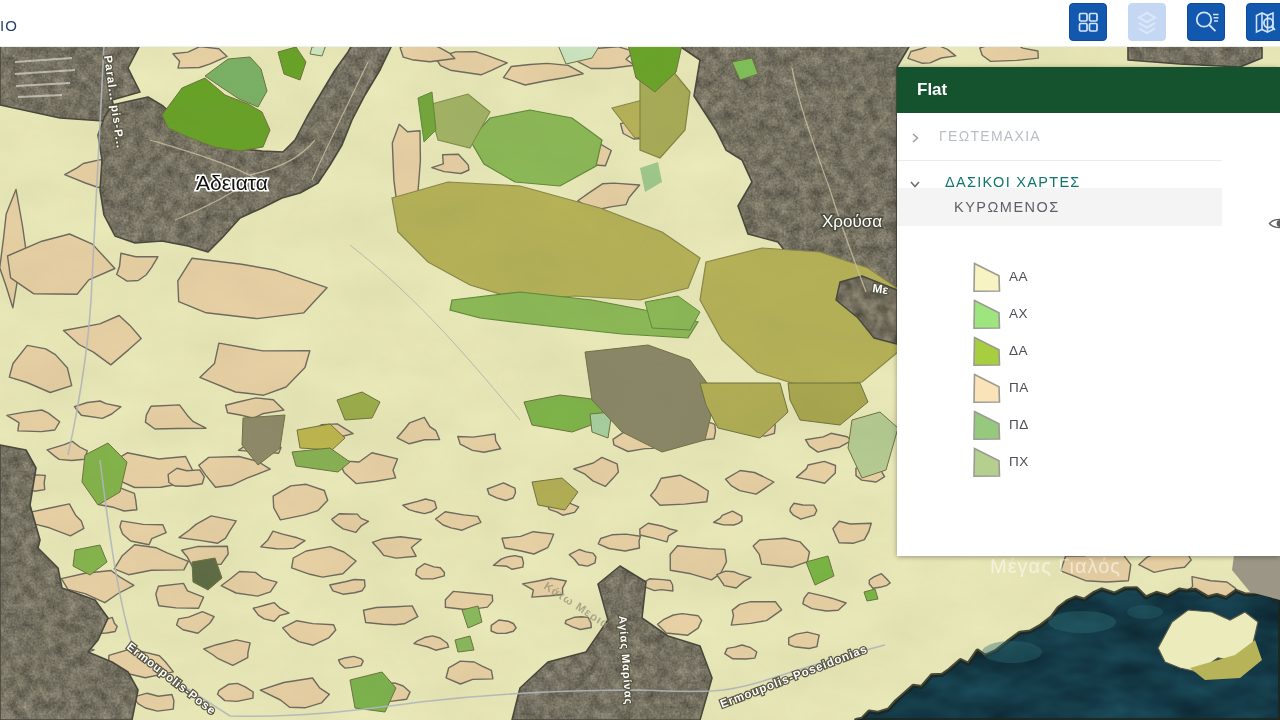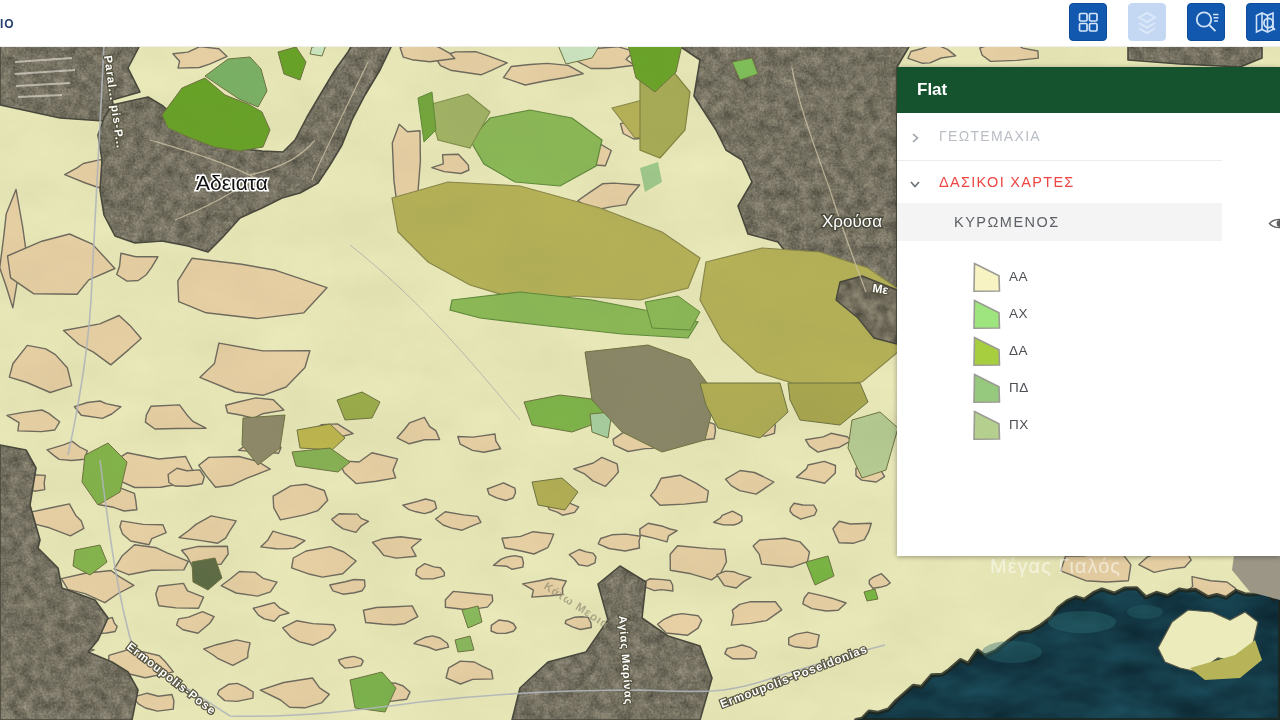--- a/index.html
+++ b/index.html
@@ -1,37 +1,37 @@
 <!DOCTYPE html>
 <html><head><meta charset="utf-8">
 <style>
 html,body{margin:0;padding:0;width:1280px;height:720px;overflow:hidden;
  font-family:"Liberation Sans",sans-serif;background:#fff;}
 #map{position:absolute;left:0;top:0;width:1280px;height:720px;}
 #topbar{position:absolute;left:0;top:0;width:1280px;height:46px;background:#fff;
  border-bottom:1px solid #eee;}
-#logo{position:absolute;left:0px;top:17px;font-size:12px;font-weight:bold;
+#logo{position:absolute;left:0px;top:17px;font-size:15px;font-weight:normal;
  color:#24406f;letter-spacing:1px;text-align:center;}
 .tbtn{position:absolute;top:3px;width:38px;height:38px;border-radius:4px;
  background:#1158ae;border:1px solid #0d4c9b;box-sizing:border-box;}
 .tbtn.light{background:#c4d8f3;border-color:#c4d8f3;}
 #panel{position:absolute;left:897px;top:67px;width:383px;height:489px;background:#fff;
  box-shadow:0 1px 5px rgba(0,0,0,0.35);}
 #phead{position:absolute;left:0;top:0;width:383px;height:46px;background:#14532d;}
 #phead span{position:absolute;left:20px;top:13px;color:#fff;font-size:17px;font-weight:bold;}
 .prow{position:absolute;left:0;width:325px;}
 .chev{position:absolute;left:12px;}
 .rtext{position:absolute;left:42px;letter-spacing:1.3px;}
 #row1{top:46px;height:47px;border-bottom:1px solid #ececec;}
 #row1 .rtext{top:15px;font-size:14px;color:#b9bdc4;}
 #row1 .chev{top:17px;}
 #row2{top:94px;height:42px;}
-#row2 .rtext{top:13px;font-size:14.5px;color:#ef4444;}
+#row2 .rtext{top:13px;font-size:14.5px;color:#0f766e;margin-left:6px;}
 #row2 .chev{top:15px;}
-#row3{top:136px;height:38px;background:#f4f4f4;}
+#row3{top:121px;height:38px;background:#f4f4f4;}
 #row3 .rtext{left:57px;top:11px;font-size:14.5px;color:#5d6066;letter-spacing:1.5px;}
 #legend{position:absolute;left:0;top:192px;width:383px;}
 .litem{position:relative;height:37px;padding-left:30px;}
 .sw{position:absolute;left:76px;top:3px;}
 .lname{position:absolute;left:112px;top:10px;font-size:13.5px;color:#4c4f55;letter-spacing:0.5px;}
 #eye{position:absolute;right:-12px;top:148px;}
 </style></head>
 <body>
 <svg id="map" width="1280" height="720" viewBox="0 0 1280 720">
 <defs>
@@ -330,20 +330,26 @@
         <span class="lname">ΑΧ</span>
       </div>
 <div class="litem">
         <span class="sw"><svg width="28" height="31" viewBox="0 0 28 31">
             <polygon points="1.5,1.5 26,13.8 26.5,29 1,29.3" fill="#a6ce3e" stroke="#9b9b93" stroke-width="1.6"></polygon>
           </svg></span>
         <span class="lname">ΔΑ</span>
       </div>
 <div class="litem">
         <span class="sw"><svg width="28" height="31" viewBox="0 0 28 31">
+            <polygon points="1.5,1.5 26,13.8 26.5,29 1,29.3" fill="#fae3b8" stroke="#9b9b93" stroke-width="1.6"></polygon>
+          </svg></span>
+        <span class="lname">ΠΑ</span>
+      </div>
+<div class="litem">
+        <span class="sw"><svg width="28" height="31" viewBox="0 0 28 31">
             <polygon points="1.5,1.5 26,13.8 26.5,29 1,29.3" fill="#96c87d" stroke="#9b9b93" stroke-width="1.6"></polygon>
           </svg></span>
         <span class="lname">ΠΔ</span>
       </div>
 <div class="litem">
         <span class="sw"><svg width="28" height="31" viewBox="0 0 28 31">
             <polygon points="1.5,1.5 26,13.8 26.5,29 1,29.3" fill="#b4cf8e" stroke="#9b9b93" stroke-width="1.6"></polygon>
           </svg></span>
         <span class="lname">ΠΧ</span>
       </div>

